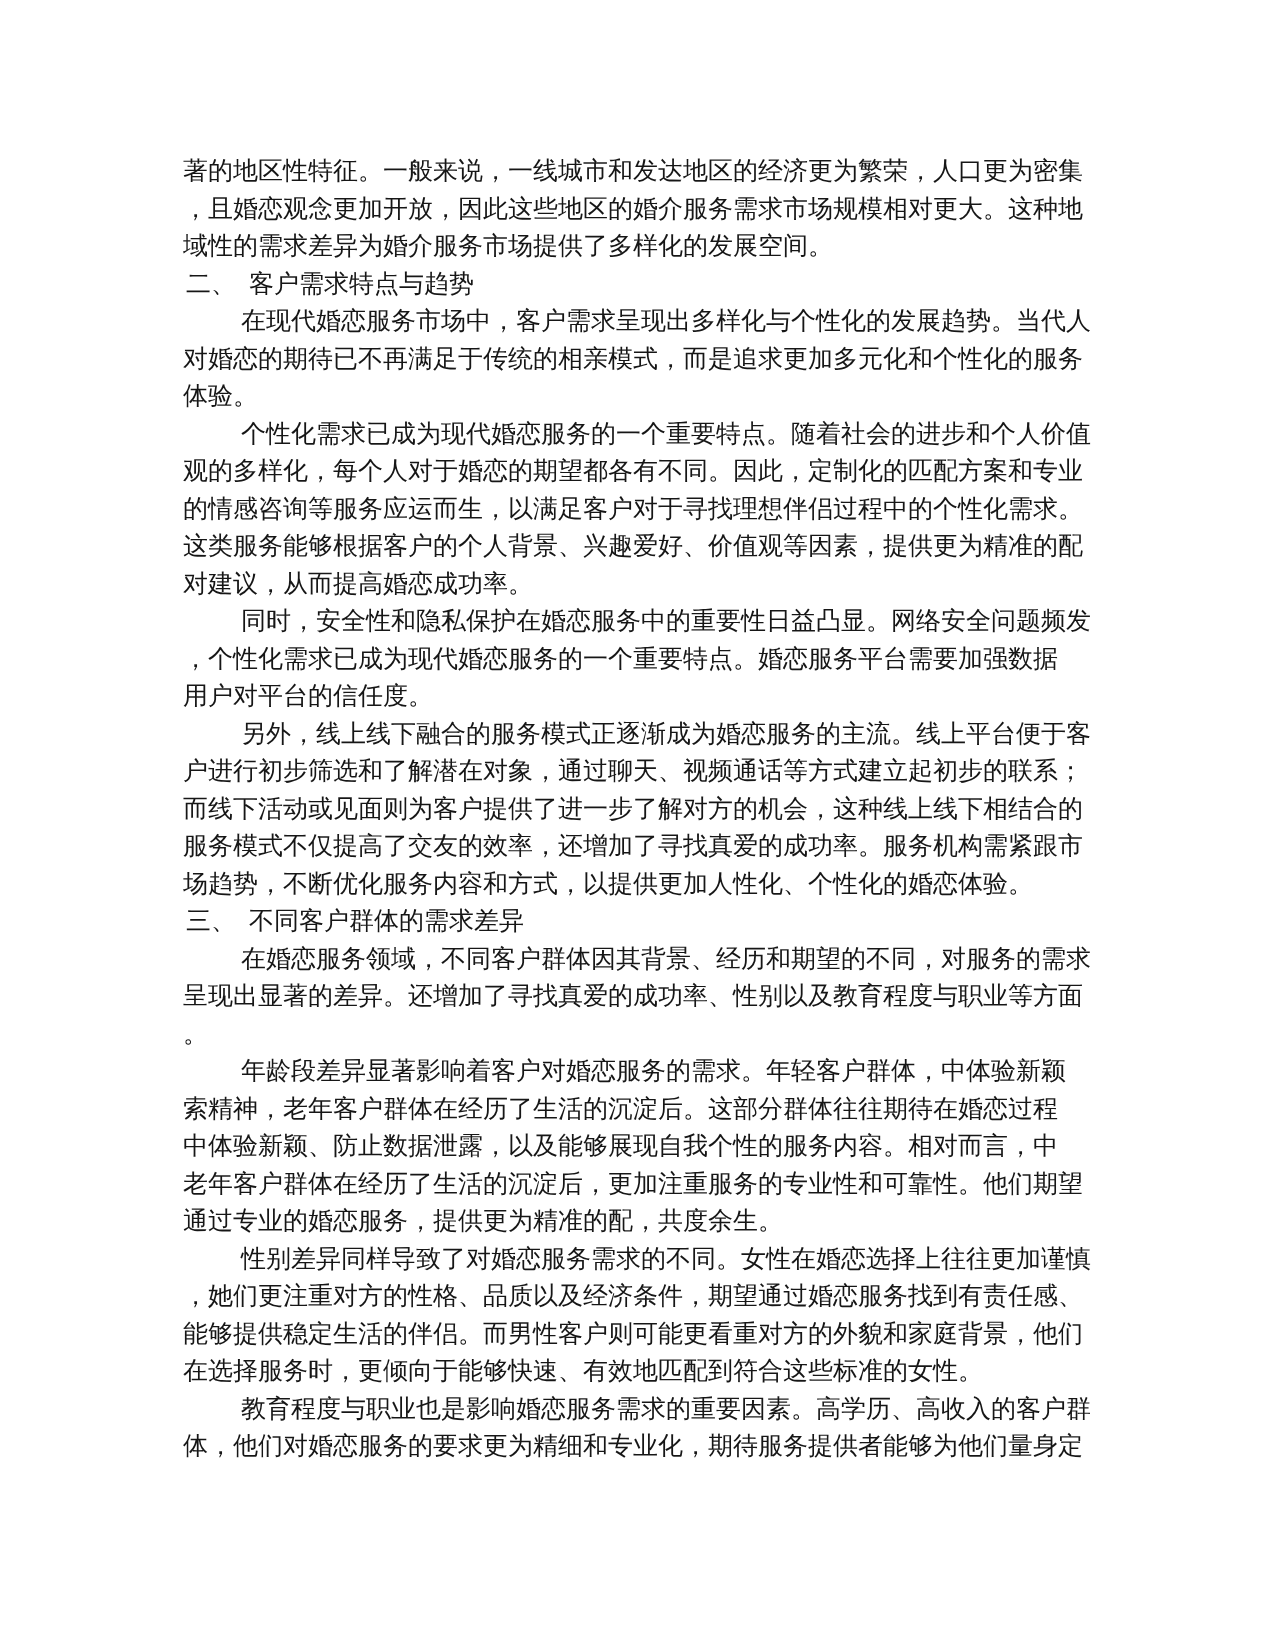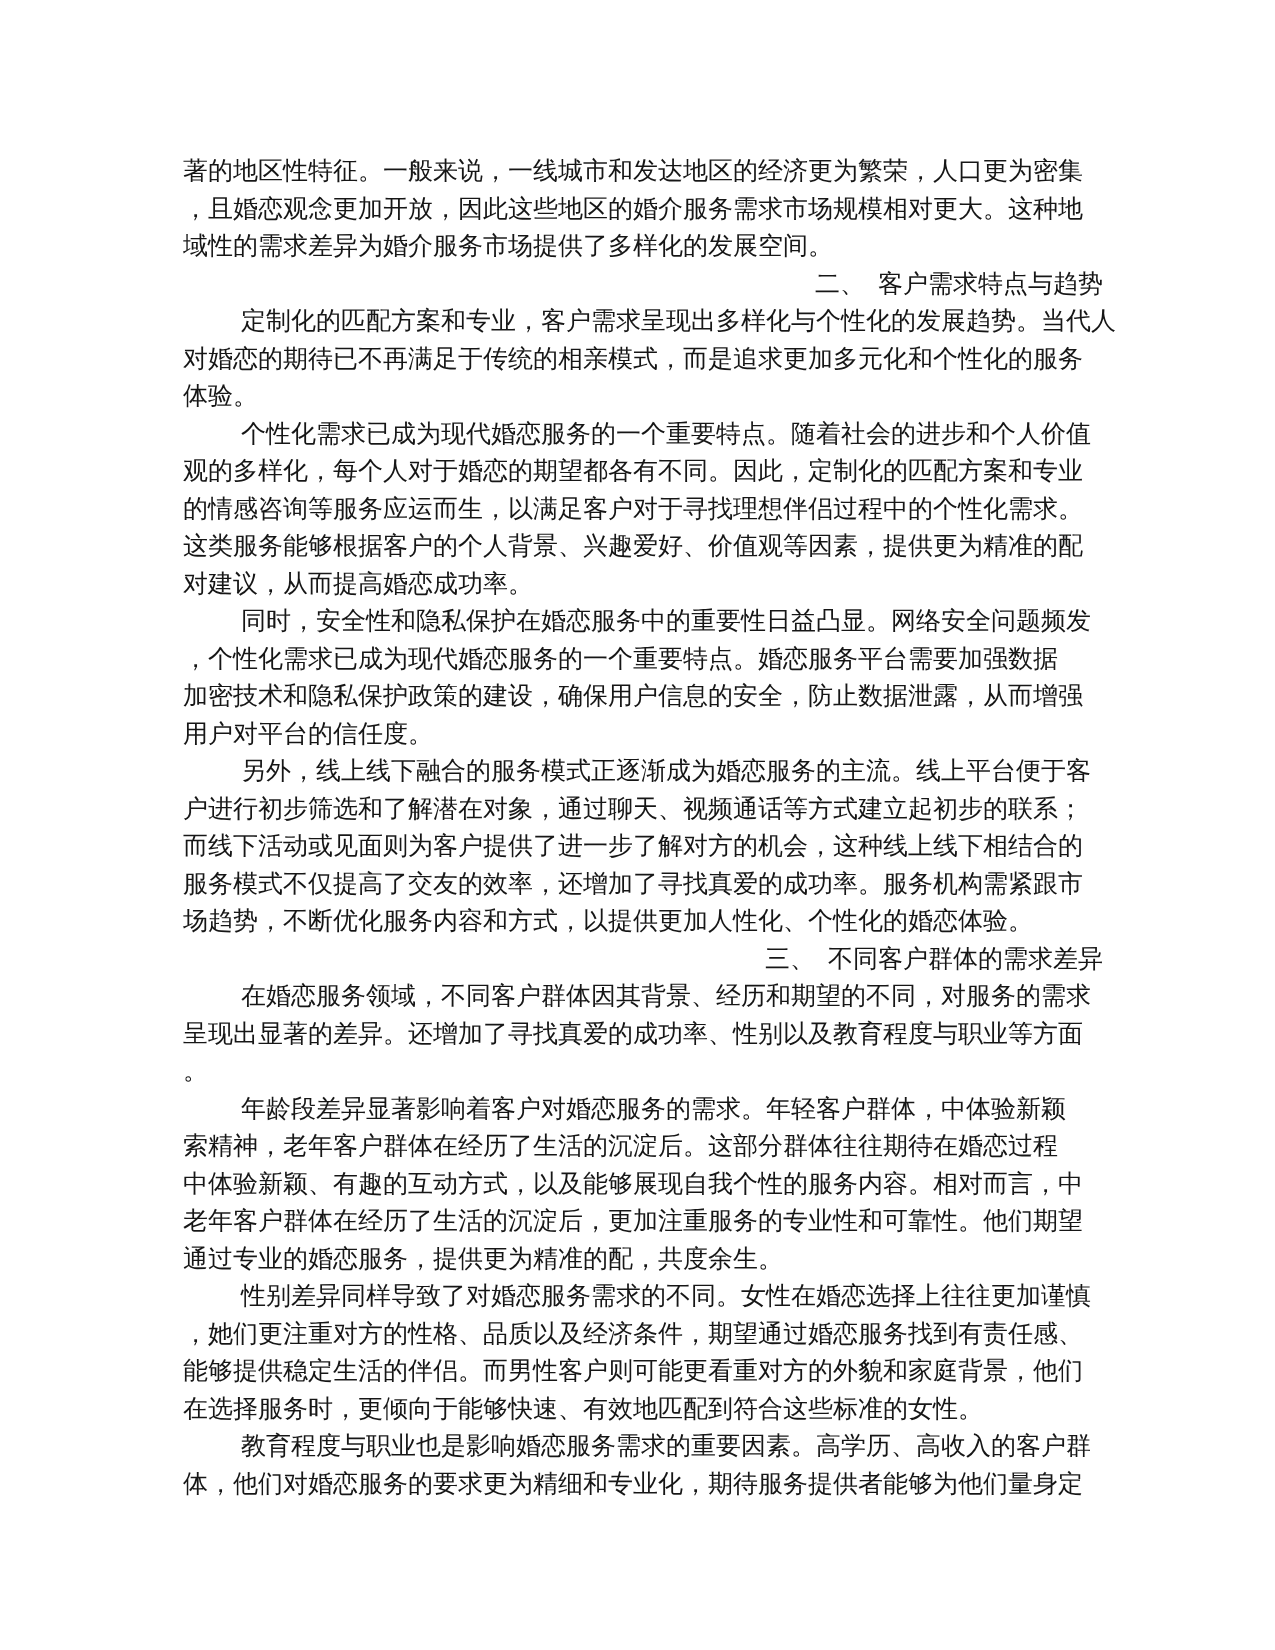--- a/index.html
+++ b/index.html
@@ -27,59 +27,57 @@
     line-height: 37.5px;
     height: 37.5px;
     white-space: pre;
     letter-spacing: 0;
   }
   .line.indent {
     padding-left: 58px;
   }
   .line.heading {
     padding-left: 3px;
-    text-align: right;
   }
   .line.heading .title {
     margin-left: 13px;
   }
 </style>
 </head>
 <body>
 
 <div class="page">
   <div class="text-block" id="text-block">
       <div class="line ">著的地区性特征。一般来说，一线城市和发达地区的经济更为繁荣，人口更为密集</div>
       <div class="line ">，且婚恋观念更加开放，因此这些地区的婚介服务需求市场规模相对更大。这种地</div>
       <div class="line ">域性的需求差异为婚介服务市场提供了多样化的发展空间。</div>
       <div class="line heading"><span class="num">二、</span><span class="title">客户需求特点与趋势</span></div>
-      <div class="line indent">定制化的匹配方案和专业，客户需求呈现出多样化与个性化的发展趋势。当代人</div>
+      <div class="line indent">在现代婚恋服务市场中，客户需求呈现出多样化与个性化的发展趋势。当代人</div>
       <div class="line ">对婚恋的期待已不再满足于传统的相亲模式，而是追求更加多元化和个性化的服务</div>
       <div class="line ">体验。</div>
       <div class="line indent">个性化需求已成为现代婚恋服务的一个重要特点。随着社会的进步和个人价值</div>
       <div class="line ">观的多样化，每个人对于婚恋的期望都各有不同。因此，定制化的匹配方案和专业</div>
       <div class="line ">的情感咨询等服务应运而生，以满足客户对于寻找理想伴侣过程中的个性化需求。</div>
       <div class="line ">这类服务能够根据客户的个人背景、兴趣爱好、价值观等因素，提供更为精准的配</div>
       <div class="line ">对建议，从而提高婚恋成功率。</div>
       <div class="line indent">同时，安全性和隐私保护在婚恋服务中的重要性日益凸显。网络安全问题频发</div>
       <div class="line ">，个性化需求已成为现代婚恋服务的一个重要特点。婚恋服务平台需要加强数据</div>
-      <div class="line ">加密技术和隐私保护政策的建设，确保用户信息的安全，防止数据泄露，从而增强</div>
       <div class="line ">用户对平台的信任度。</div>
       <div class="line indent">另外，线上线下融合的服务模式正逐渐成为婚恋服务的主流。线上平台便于客</div>
       <div class="line ">户进行初步筛选和了解潜在对象，通过聊天、视频通话等方式建立起初步的联系；</div>
       <div class="line ">而线下活动或见面则为客户提供了进一步了解对方的机会，这种线上线下相结合的</div>
       <div class="line ">服务模式不仅提高了交友的效率，还增加了寻找真爱的成功率。服务机构需紧跟市</div>
       <div class="line ">场趋势，不断优化服务内容和方式，以提供更加人性化、个性化的婚恋体验。</div>
       <div class="line heading"><span class="num">三、</span><span class="title">不同客户群体的需求差异</span></div>
       <div class="line indent">在婚恋服务领域，不同客户群体因其背景、经历和期望的不同，对服务的需求</div>
       <div class="line ">呈现出显著的差异。还增加了寻找真爱的成功率、性别以及教育程度与职业等方面</div>
       <div class="line ">。</div>
       <div class="line indent">年龄段差异显著影响着客户对婚恋服务的需求。年轻客户群体，中体验新颖</div>
       <div class="line ">索精神，老年客户群体在经历了生活的沉淀后。这部分群体往往期待在婚恋过程</div>
-      <div class="line ">中体验新颖、有趣的互动方式，以及能够展现自我个性的服务内容。相对而言，中</div>
+      <div class="line ">中体验新颖、防止数据泄露，以及能够展现自我个性的服务内容。相对而言，中</div>
       <div class="line ">老年客户群体在经历了生活的沉淀后，更加注重服务的专业性和可靠性。他们期望</div>
       <div class="line ">通过专业的婚恋服务，提供更为精准的配，共度余生。</div>
       <div class="line indent">性别差异同样导致了对婚恋服务需求的不同。女性在婚恋选择上往往更加谨慎</div>
       <div class="line ">，她们更注重对方的性格、品质以及经济条件，期望通过婚恋服务找到有责任感、</div>
       <div class="line ">能够提供稳定生活的伴侣。而男性客户则可能更看重对方的外貌和家庭背景，他们</div>
       <div class="line ">在选择服务时，更倾向于能够快速、有效地匹配到符合这些标准的女性。</div>
       <div class="line indent">教育程度与职业也是影响婚恋服务需求的重要因素。高学历、高收入的客户群</div>
       <div class="line ">体，他们对婚恋服务的要求更为精细和专业化，期待服务提供者能够为他们量身定</div>
     </div>
 </div>

